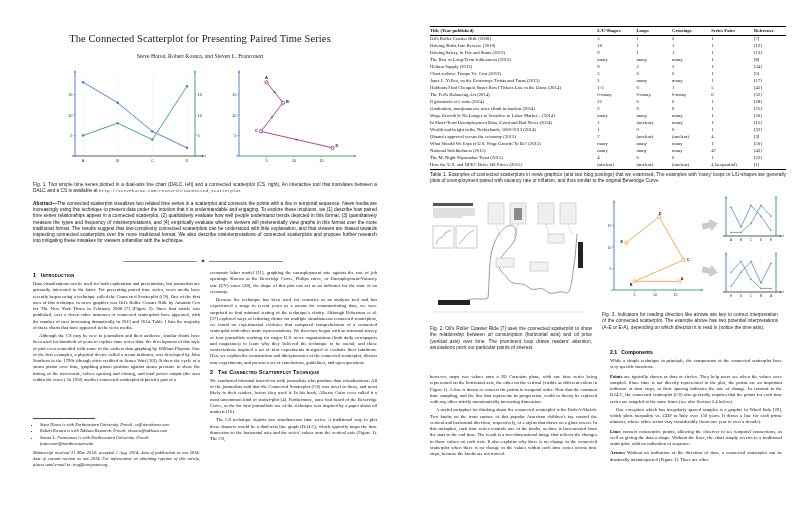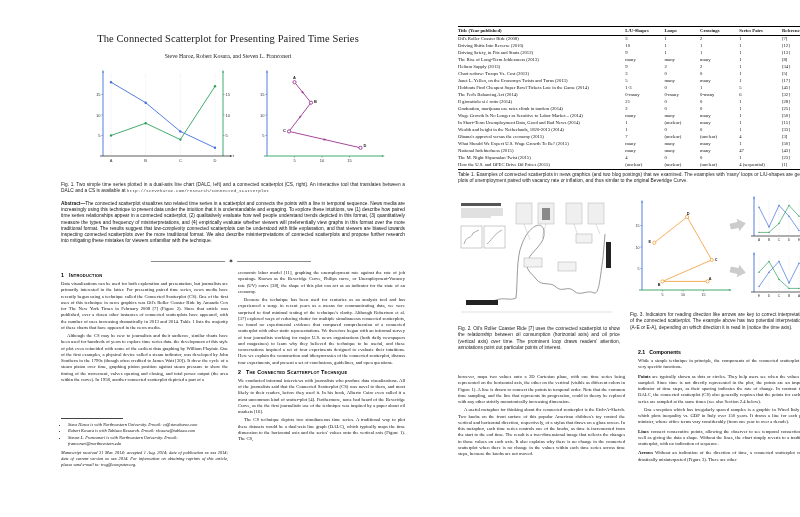--- a/index.html
+++ b/index.html
@@ -1,18 +1,18 @@
 <!DOCTYPE html>
 <html><head>
 <meta charset="utf-8">
 <style>
   html,body{margin:0;padding:0;}
   body{width:800px;height:517px;background:#ffffff;position:relative;overflow:hidden;
        font-family:"Liberation Serif",serif;color:#111;}
-  .page{position:absolute;top:0;width:400px;height:517px;margin-left:28px;}
+  .page{position:absolute;top:0;width:400px;height:517px;}
   .abs{position:absolute;}
   .sans{font-family:"Liberation Sans",sans-serif;}
   .mono{font-family:"Liberation Mono",monospace;}
   .title{width:400px;text-align:center;font-size:10.5px;letter-spacing:0.1px;color:#1a1a1a;}
   .authors{width:400px;text-align:center;font-size:5.8px;color:#222;}
   .figrow{display:flex;gap:10px;}
   .caption{font-size:4.8px;line-height:1.32;color:#222;text-align:justify;}
   .url{font-size:4.4px;color:#444;letter-spacing:0.1px;}
   .abstract{font-size:4.8px;line-height:1.3;color:#111;text-align:justify;}
   .abstract b{font-weight:bold;}

